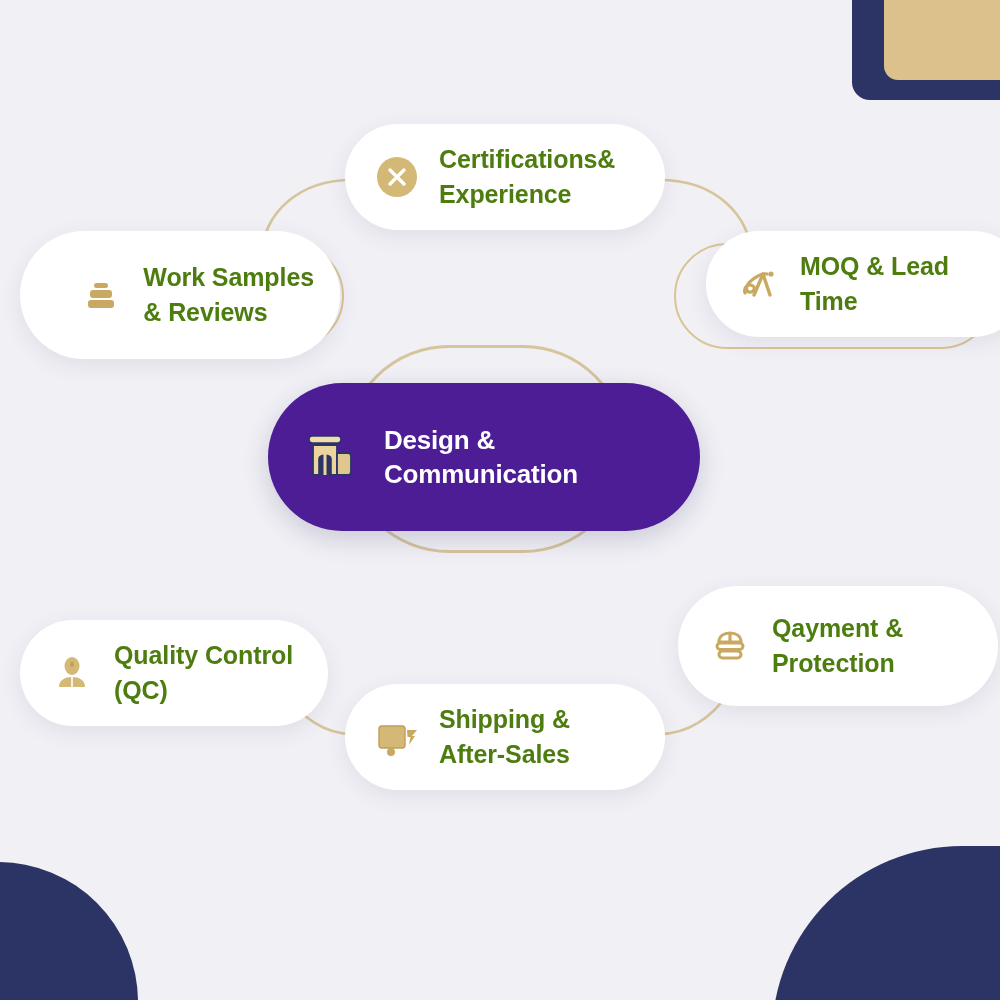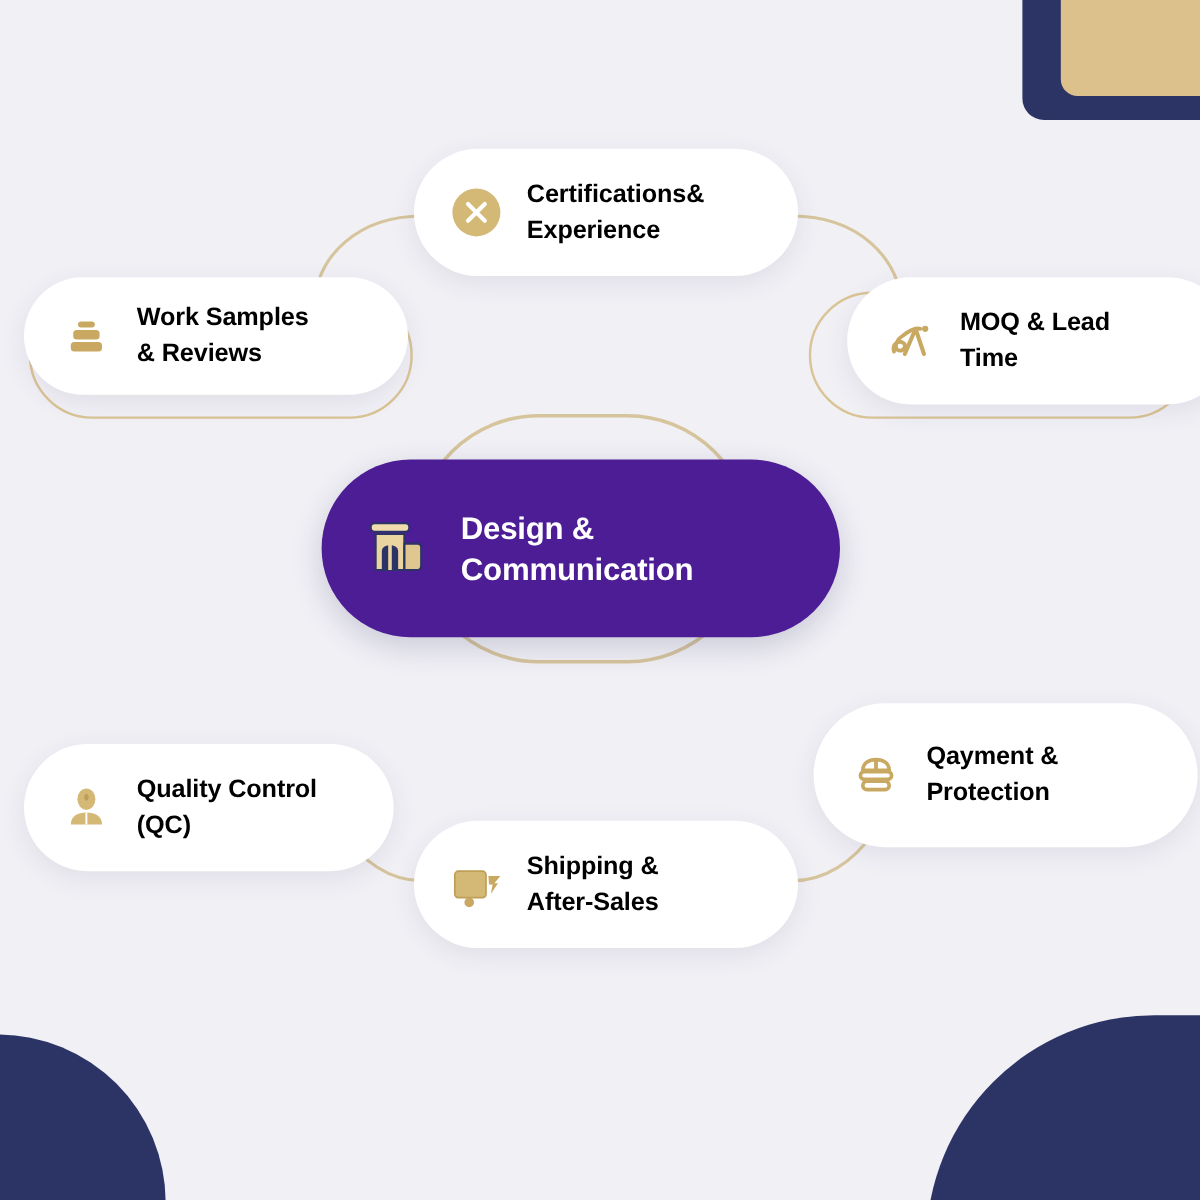--- a/index.html
+++ b/index.html
@@ -88,39 +88,39 @@
     flex: 0 0 auto;
     width: 52px;
     height: 52px;
     display: flex;
     align-items: center;
     justify-content: center;
     margin-right: 16px;
   }
 
   .node .node-label {
-    font-size: 21px;
+    font-size: 25px;
     font-weight: bold;
     line-height: 1.42;
-    color: #000000;
+    color: #4d7c0f;
     letter-spacing: -0.1px;
     white-space: pre-line;
   }
 
   
   .ghost-outline {
     position: absolute;
     border: 2.5px solid #d9c496;
     border-radius: 999px;
     background: transparent;
   }
 
   
   #node-certifications { left: 345px; top: 124px;  width: 320px; height: 106px; }
-  #node-work-samples   { left: 20px;  top: 231px;  width: 320px; height: 98px; }
+  #node-work-samples   { left: 20px;  top: 231px;  width: 320px; height: 128px; justify-content: flex-end; }
   #node-moq            { left: 706px; top: 231px;  width: 320px; height: 106px; }
   #node-quality        { left: 20px;  top: 586px;  width: 308px; height: 106px; margin-top: 34px; }
   #node-payment        { left: 678px; top: 586px;  width: 320px; height: 120px; }
   #node-shipping       { left: 345px; top: 684px;  width: 320px; height: 106px; }
 
   #ghost-work-samples  { left: 24px;  top: 243px;  width: 320px; height: 106px; }
   #ghost-moq           { left: 674px; top: 243px;  width: 320px; height: 106px; }
 
   
   #center-ghost {

